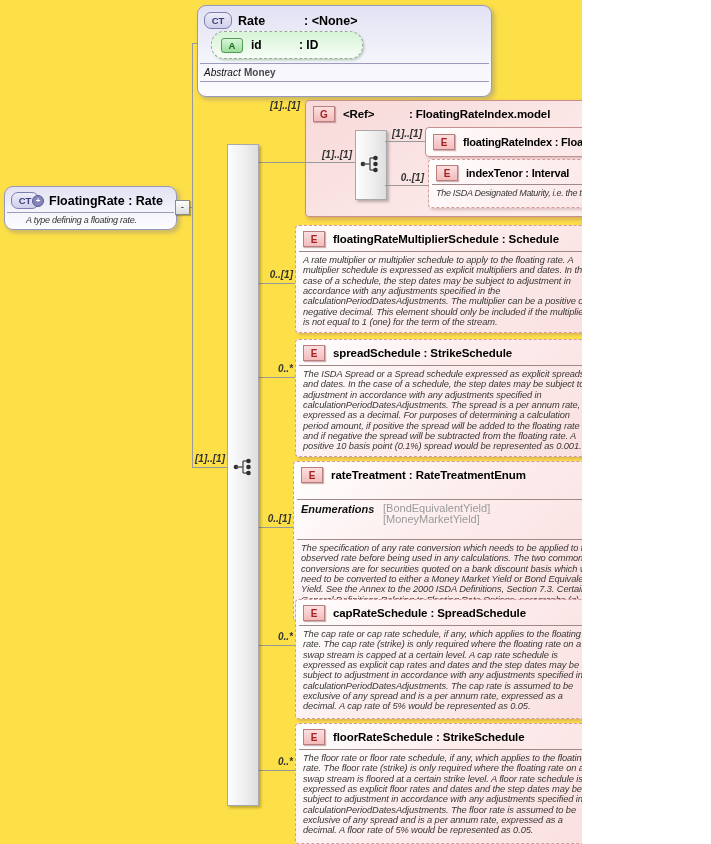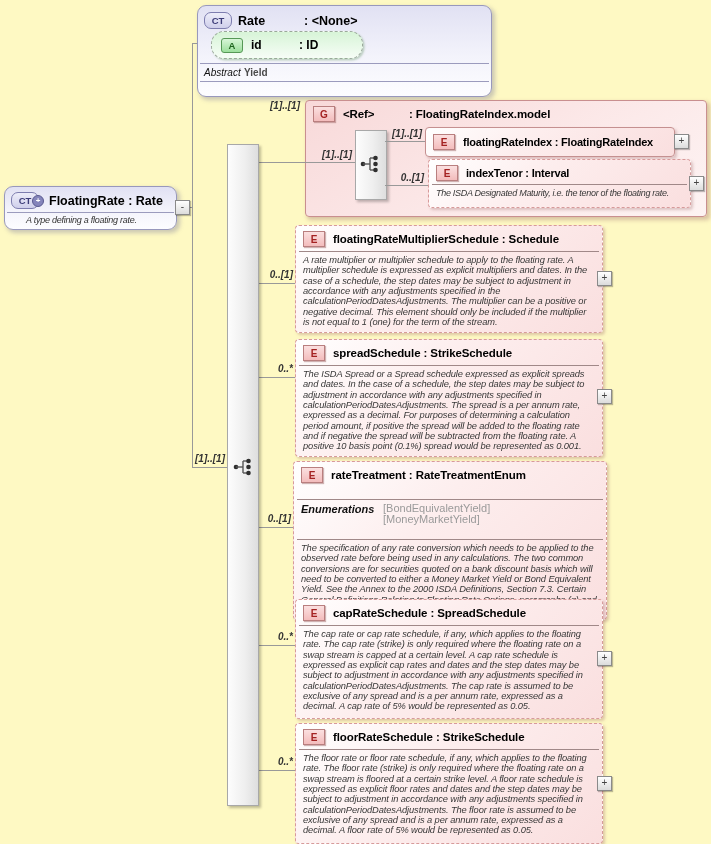--- a/index.html
+++ b/index.html
@@ -1,16 +1,16 @@
 <!DOCTYPE html>
 <html><head>
 <meta charset="utf-8">
 <style>
   html,body{margin:0;padding:0;background:#fff;}
-  .canvas{position:relative;width:711px;height:844px;background:#fef9c3;
+  .canvas{position:relative;width:582px;height:844px;background:#fde047;
           font-family:"Liberation Sans",sans-serif;overflow:hidden;}
 
   
   .hline,.vline{position:absolute;background:#999;}
   .hline{height:1px;}
   .vline{width:1px;}
 
   
   .ct-box{position:absolute;border:1px solid #9898bc;border-radius:9px;
           background:linear-gradient(180deg,#e1e1f3 0%,#f3f3fb 55%,#fdfdff 100%);
@@ -110,21 +110,21 @@
     </div>
     <div class="attr-pill">
       <span class="a-icon">
           <span>A</span>
         </span>
       <span class="attr-name">id</span>
       <span class="attr-type">: ID</span>
     </div>
     <div class="sep" style="top:57px;"></div>
     <span class="facet-label" style="left:6px;top:61px;">Abstract</span>
-    <span class="facet-value" style="left:46px;top:61px;">Yield</span>
+    <span class="facet-value" style="left:46px;top:61px;">Money</span>
     <div class="sep" style="top:75px;"></div>
   </div>
 
   <div class="ct-box" style="left:4px;top:186px;width:171px;height:42px;">
     <div class="ct-header" style="padding-top:5px;">
       <span class="ct-icon">
         <span>CT</span>
         <span class="plus-badge">+</span>
       </span>
       <span class="ct-name" style="margin-left:4px;">FloatingRate : Rate</span>

